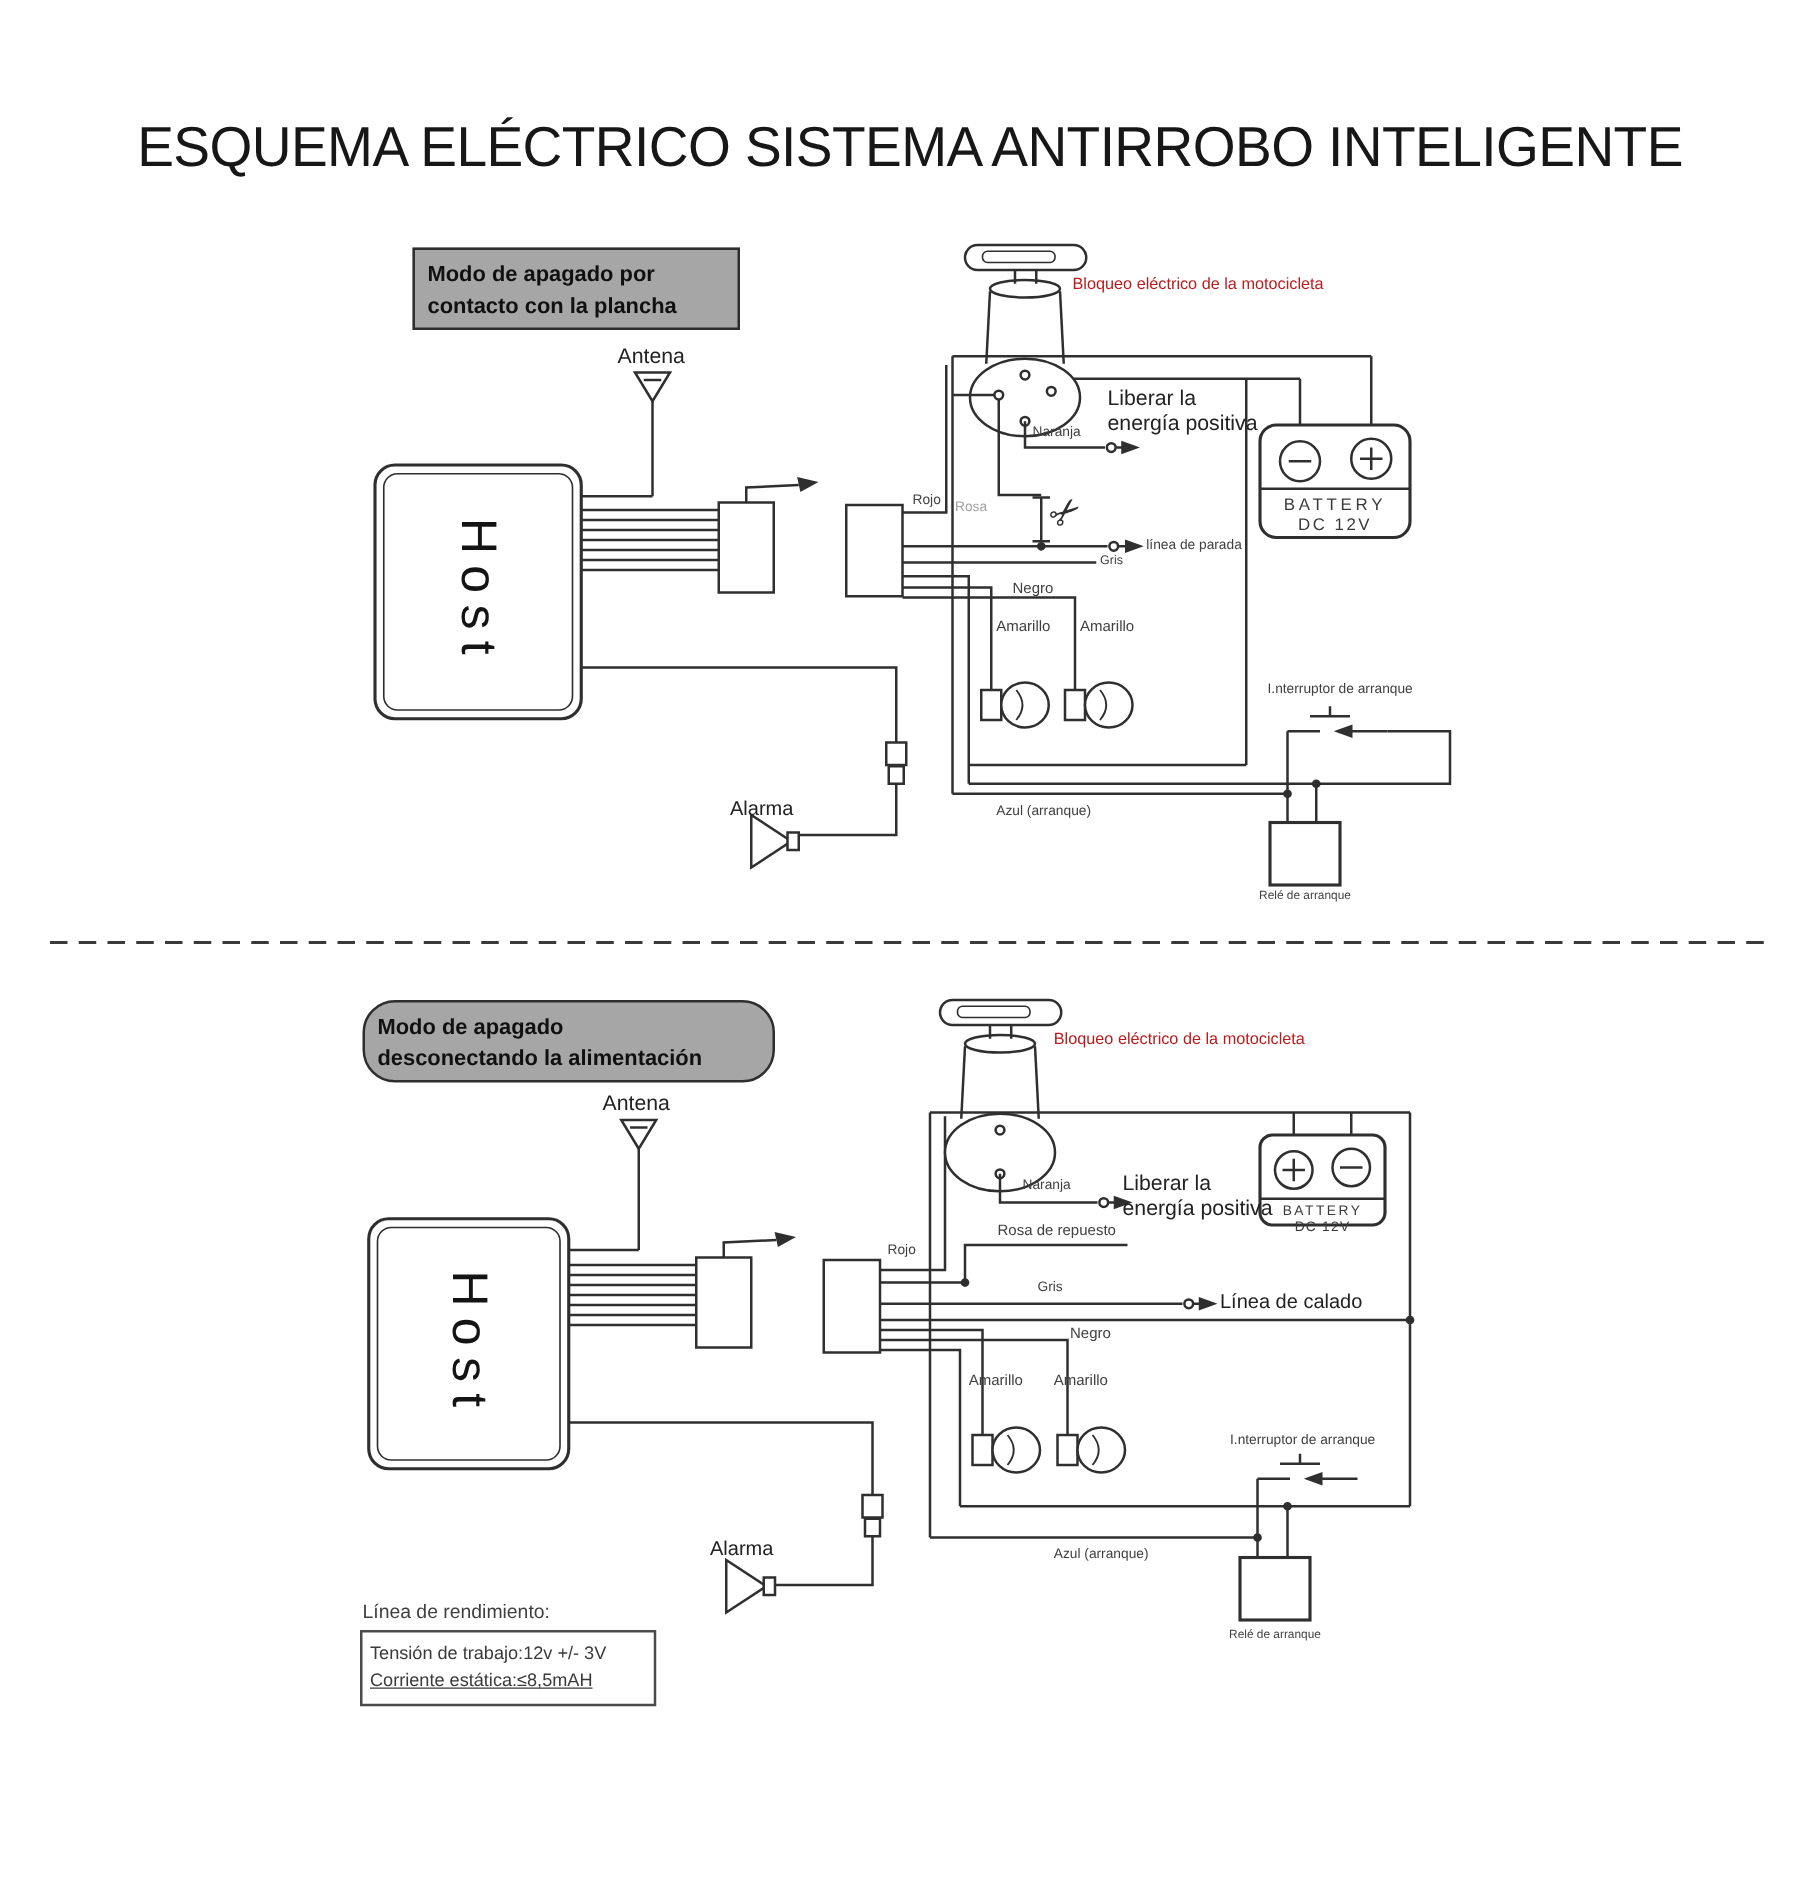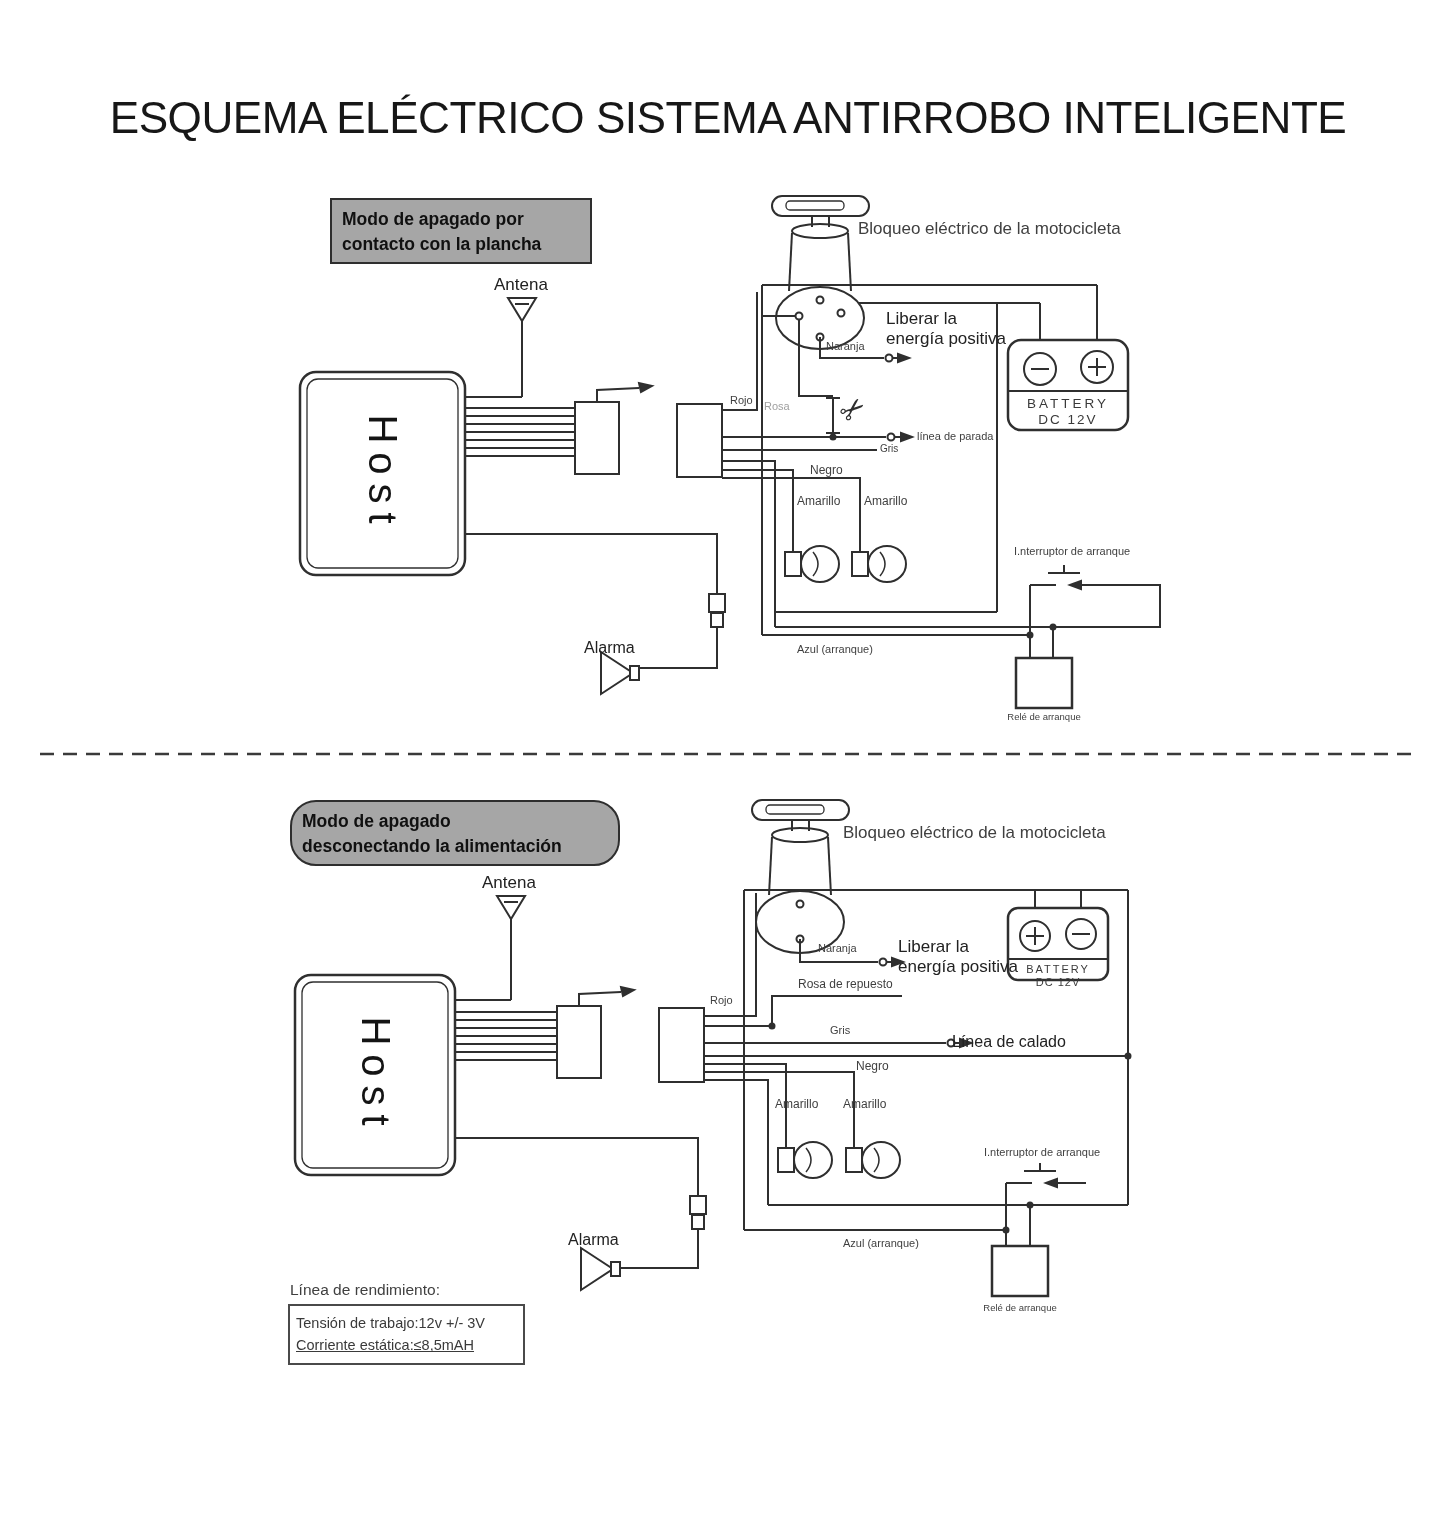--- a/index.html
+++ b/index.html
@@ -5,21 +5,21 @@
   html,body{margin:0;padding:0;background:#ffffff;}
   .page{position:relative;width:1456px;height:1516px;background:#fff;overflow:hidden;
         font-family:"Liberation Sans", sans-serif;color:#1c1c1c;}
   .title{position:absolute;left:0;right:0;top:92px;text-align:center;font-size:45px;
          letter-spacing:-0.5px;color:#171717;transform:scaleX(0.98);}
   svg{position:absolute;left:0;top:0;}
   .lineart{stroke:#2f2f2f;stroke-width:2;fill:none;}
   .lbl{position:absolute;white-space:nowrap;color:#3f3f3f;font-size:12px;line-height:1.1;}
   .s9{font-size:9.5px;} .s10{font-size:10px;} .s11{font-size:11px;} .s115{font-size:11px;}
   .s12{font-size:12px;} .s15{font-size:17px;} .s16{font-size:16px;}
-  .s17{font-size:17px;color:#404040;}
+  .s17{font-size:13px;color:#b91c1c;}
   .dark{color:#222;}
   .faint{color:#a0a0a0;}
   .modebox{position:absolute;background:#a6a6a6;border:2px solid #2e2e2e;
            padding:7px 10px 6px 10px;font-weight:bold;font-size:17.5px;line-height:1.4;color:#101010;}
   .modebox span{display:block;}
   .hostwrap{position:absolute;display:flex;align-items:center;justify-content:center;}
   .hostwrap span{transform:rotate(90deg);font-size:40px;letter-spacing:9px;color:#141414;}
   .batlbl{position:absolute;text-align:center;color:#3a3a3a;}
   .ctr{text-align:center;}
   .perfbox{position:absolute;border:2px solid #4a4a4a;padding:6px 6px;font-size:14.5px;
@@ -306,21 +306,21 @@
   <div class="hostwrap" style="left:295px;top:975px;width:160px;height:200px;">
     <span>Host</span>
   </div>
   <div class="lbl s17" style="left:843px;top:824px;">Bloqueo eléctrico de la motocicleta</div>
   <div class="lbl s11" style="left:818px;top:942px;">Naranja</div>
   <div class="lbl s15 dark" style="left:898px;top:938px;">Liberar la</div>
   <div class="lbl s15 dark" style="left:898px;top:958px;">energía positiva</div>
   <div class="lbl s12" style="left:798px;top:978px;">Rosa de repuesto</div>
   <div class="lbl s11" style="left:710px;top:994px;">Rojo</div>
   <div class="lbl s11" style="left:830px;top:1024px;">Gris</div>
-  <div class="lbl s16 dark" style="left:952px;top:1033px;text-align:center;">Línea de calado</div>
+  <div class="lbl s16 dark" style="left:976px;top:1033px;text-align:center;">Línea de calado</div>
   <div class="lbl s12" style="left:856px;top:1060px;">Negro</div>
   <div class="lbl s12" style="left:775px;top:1098px;">Amarillo</div>
   <div class="lbl s12" style="left:843px;top:1098px;">Amarillo</div>
   <div class="batlbl" style="left:1008px;top:963px;width:100px;font-size:11px;letter-spacing:2px;">BATTERY</div>
   <div class="batlbl" style="left:1008px;top:976px;width:100px;font-size:11px;letter-spacing:1px;">DC 12V</div>
   <div class="lbl s115" style="left:984px;top:1146px;">I.nterruptor de arranque</div>
   <div class="lbl s11" style="left:843px;top:1237px;">Azul (arranque)</div>
   <div class="lbl s9 ctr" style="left:977px;top:1303px;width:86px;">Relé de arranque</div>
   <div class="lbl s16 dark" style="left:568px;top:1231px;">Alarma</div>
   <div class="lbl" style="left:290px;top:1281px;font-size:15.5px;">Línea de rendimiento:</div>

